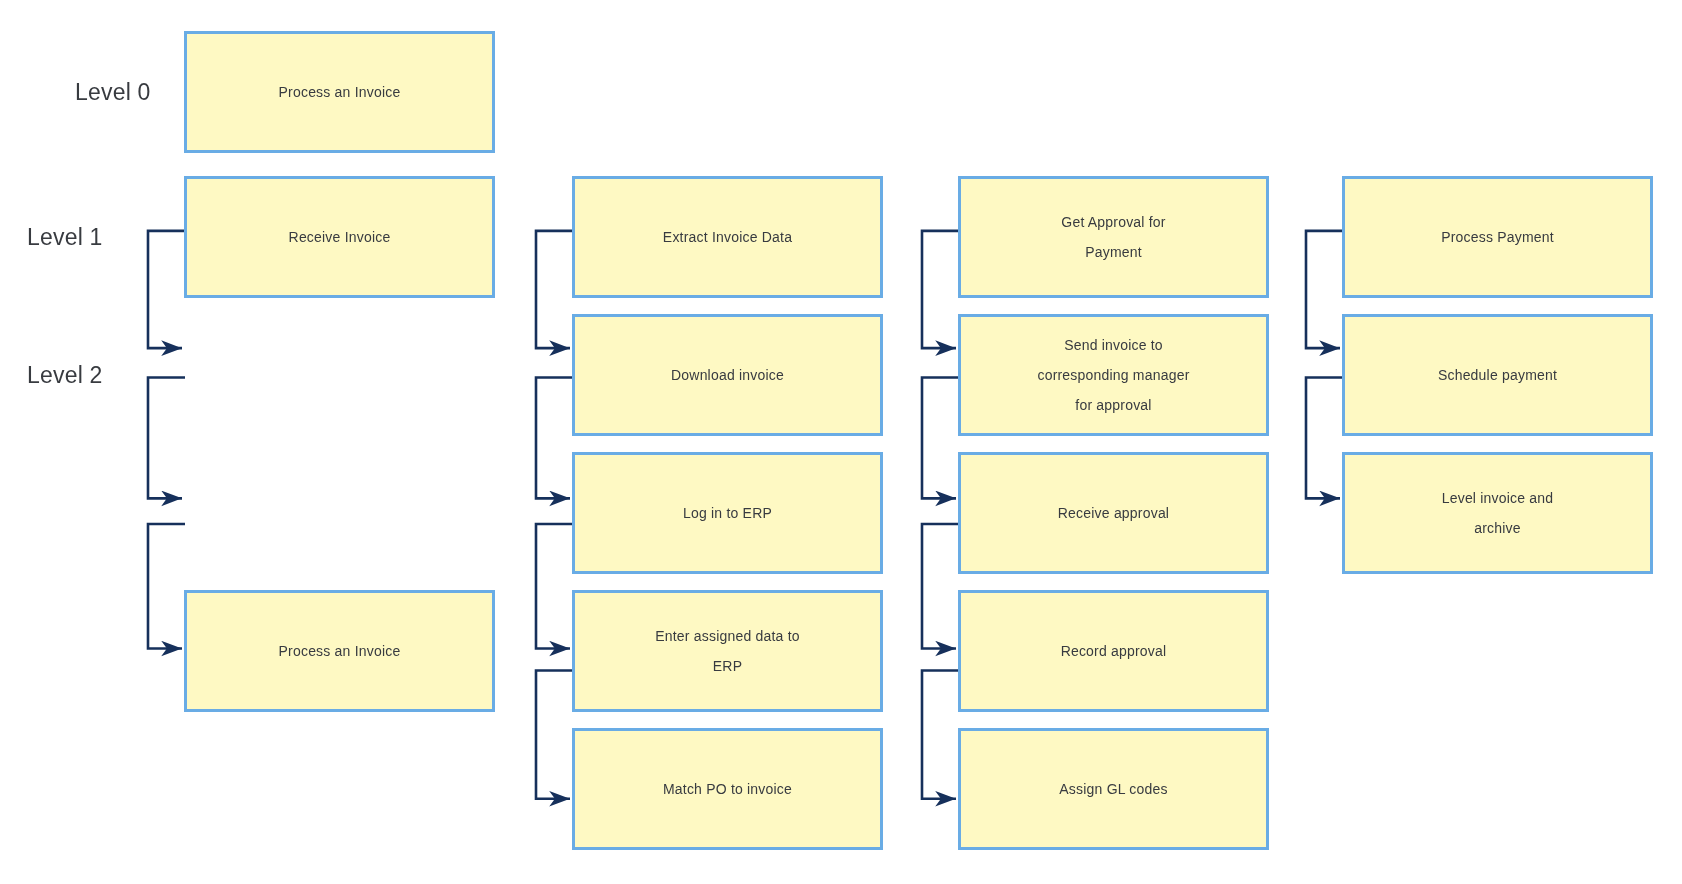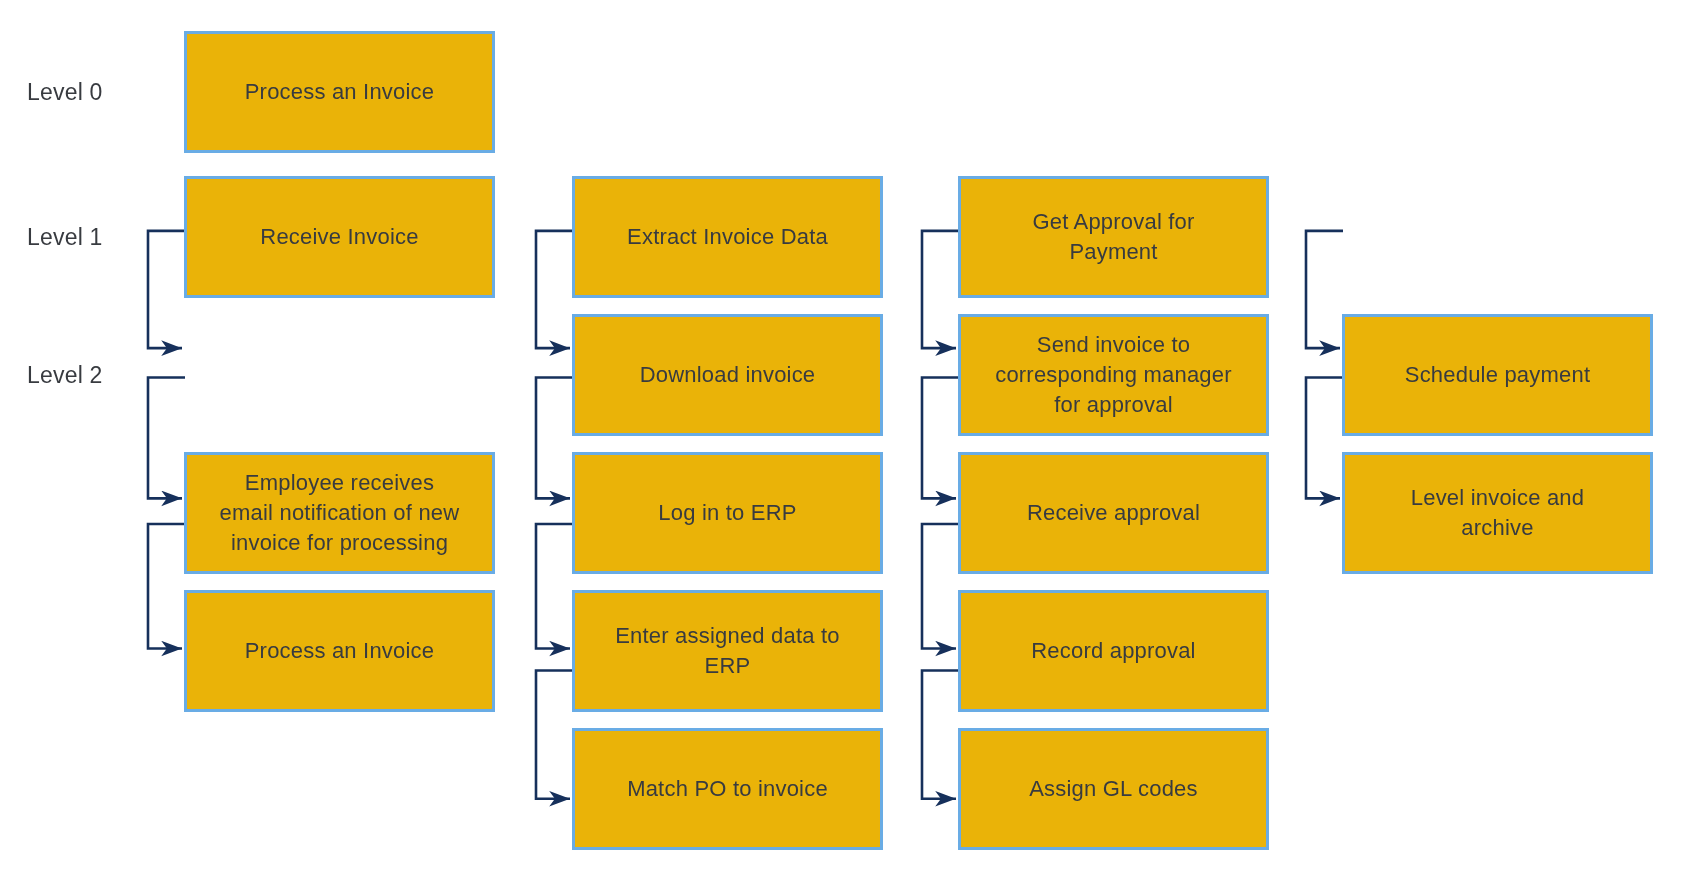--- a/index.html
+++ b/index.html
@@ -19,34 +19,34 @@
   }
   #connector-layer{
     position:absolute;left:0;top:0;width:1682px;height:884px;
     pointer-events:none;
   }
   .node{
     position:absolute;
     width:311px;height:122px;
     box-sizing:border-box;
     border:3px solid var(--border);
-    background:#eab308;
+    background:#fef9c3;
     display:flex;align-items:center;justify-content:center;
     text-align:center;
     white-space:pre-line;
-    font-size:22px;line-height:30px;
+    font-size:14px;line-height:30px;
     letter-spacing:0.2px;
     color:var(--text);
   }
   .lvl{
     position:absolute;left:27px;height:30px;
     font-size:23px;line-height:30px;color:var(--text);
     letter-spacing:0.2px;
   }
-  .lvl0{top:77px;}
+  .lvl0{top:77px;margin-left:48px;}
   .lvl1{top:222px;}
   .lvl2{top:360px;}
   .c0{left:184px}.c1{left:572px}.c2{left:958px}.c3{left:1342px}
   .r0{top:31px}.r1{top:176px}.r2{top:314px}.r3{top:452px}.r4{top:590px}.r5{top:728px}
 </style>
 </head>
 <body>
 
 <div class="canvas">
 
@@ -73,38 +73,36 @@
       </g>
   </svg>
 
   <div class="lvl lvl0">Level 0</div>
   <div class="lvl lvl1">Level 1</div>
   <div class="lvl lvl2">Level 2</div>
 
   <div class="node c0 r0">Process an Invoice</div>
 
   <div class="node c0 r1">Receive Invoice</div>
-  <div class="node c0 r3">Employee receives
-email notification of new
-invoice for processing</div>
   <div class="node c0 r4">Process an Invoice</div>
 
   <div class="node c1 r1">Extract Invoice Data</div>
   <div class="node c1 r2">Download invoice</div>
   <div class="node c1 r3">Log in to ERP</div>
   <div class="node c1 r4">Enter assigned data to
 ERP</div>
   <div class="node c1 r5">Match PO to invoice</div>
 
   <div class="node c2 r2">Send invoice to
 corresponding manager
 for approval</div>
   <div class="node c2 r1">Get Approval for
 Payment</div>
   <div class="node c2 r4">Record approval</div>
   <div class="node c2 r3">Receive approval</div>
   <div class="node c2 r5">Assign GL codes</div>
 
+  <div class="node c3 r1">Process Payment</div>
   <div class="node c3 r2">Schedule payment</div>
   <div class="node c3 r3">Level invoice and
 archive</div>
 
 </div>
 
 </body></html>

